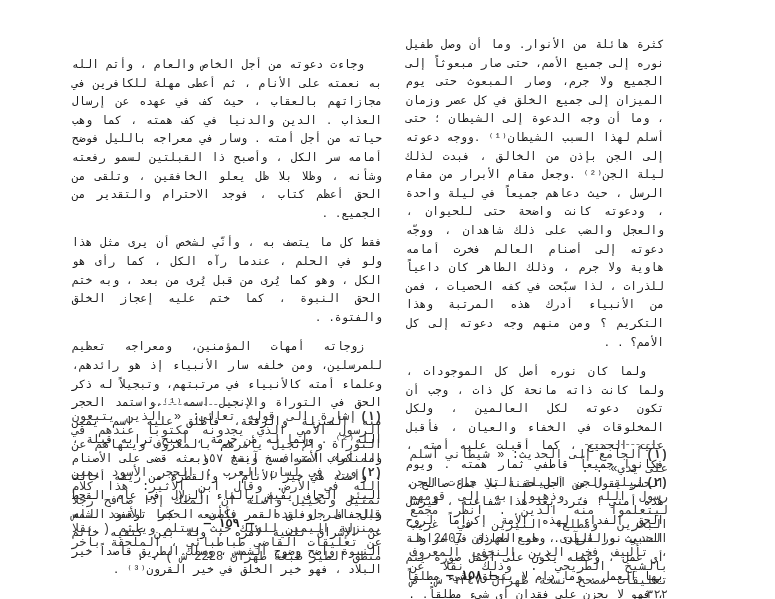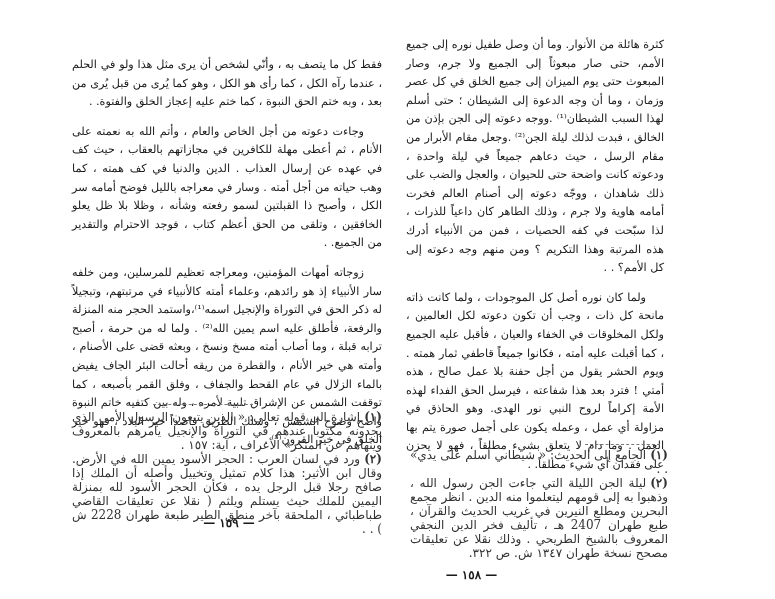--- a/index.html
+++ b/index.html
@@ -1,18 +1,18 @@
 <!DOCTYPE html>
 <html><head>
 <meta charset="utf-8">
 <style>
   html, body { margin:0; padding:0; background:#ffffff; }
   body { width:775px; height:599px; position:relative; overflow:hidden;
          font-family:"DejaVu Serif", serif; color:#1a1a1a; }
-  .page { position:absolute; top:0; height:513px; direction:rtl; }
+  .page { position:absolute; top:0; height:513px; direction:rtl;font-family:Liberation Mono, monospace; }
   .page.right { left:398px; width:377px; }
   .page.left  { left:0; width:398px; }
   .body-text { position:absolute; font-size:11.2px; line-height:18.6px; text-align:justify; text-align-last:right; }
   .page.right .body-text { top:36px; left:8px; width:258px; }
   .page.left  .body-text { top:56px; left:72px; width:310px; }
   .para { margin:0 0 11px 0; }
   .para.indent { text-indent:18px; }
   .rule { position:absolute; height:0; border-top:1px dashed #777; }
   .page.right .rule { top:444px; right:115px; width:75px; }
   .page.left .rule  { top:404px; right:145px; width:100px; }
@@ -40,22 +40,22 @@
     </p>
     <p class="note">
       <span class="num">(٢)</span><span>ليلة الجن الليلة التي جاءت الجن رسول الله ، وذهبوا به إلى قومهم ليتعلموا منه الدين . انظر مجمع البحرين ومطلع النيرين في غريب الحديث والقرآن ، طبع طهران 2407 هـ ، تأليف فخر الدين النجفي المعروف بالشيخ الطريحي . وذلك نقلا عن تعليقات مصحح نسخة طهران ١٣٤٧ ش. ص ٣٢٢.</span>
     </p>
   </div>
   <div class="page-number">— ١٥٨ —</div>
 </div>
 
 <div class="page left">
   <div class="body-text">
+    <p class="para indent">وجاءت دعوته من أجل الخاص والعام ، وأتم الله به نعمته على الأنام ، ثم أعطى مهلة للكافرين في مجازاتهم بالعقاب ، حيث كف في عهده عن إرسال العذاب . الدين والدنيا في كف همته ، كما وهب حياته من أجل أمته . وسار في معراجه بالليل فوضح أمامه سر الكل ، وأصبح ذا القبلتين لسمو رفعته وشأنه ، وظلا بلا ظل يعلو الخافقين ، وتلقى من الحق أعظم كتاب ، فوجد الاحترام والتقدير من الجميع. .</p>
     <p class="para">فقط كل ما يتصف به ، وأنّي لشخص أن يرى مثل هذا ولو في الحلم ، عندما رآه الكل ، كما رأى هو الكل ، وهو كما يُرى من قبل يُرى من بعد ، وبه ختم الحق النبوة ، كما ختم عليه إعجاز الخلق والفتوة. .</p>
-    <p class="para indent">وجاءت دعوته من أجل الخاص والعام ، وأتم الله به نعمته على الأنام ، ثم أعطى مهلة للكافرين في مجازاتهم بالعقاب ، حيث كف في عهده عن إرسال العذاب . الدين والدنيا في كف همته ، كما وهب حياته من أجل أمته . وسار في معراجه بالليل فوضح أمامه سر الكل ، وأصبح ذا القبلتين لسمو رفعته وشأنه ، وظلا بلا ظل يعلو الخافقين ، وتلقى من الحق أعظم كتاب ، فوجد الاحترام والتقدير من الجميع. .</p>
     <p class="para indent">زوجاته أمهات المؤمنين، ومعراجه تعظيم للمرسلين، ومن خلفه سار الأنبياء إذ هو رائدهم، وعلماء أمته كالأنبياء في مرتبتهم، وتبجيلاً له ذكر الحق في التوراة والإنجيل اسمه⁽¹⁾،واستمد الحجر منه المنزلة والرفعة، فأطلق عليه اسم يمين الله⁽²⁾ . ولما له من حرمة ، أصبح ترابه قبلة ، وما أصاب أمته مسخ ونسخ ، وبعثه قضى على الأصنام ، وأمته هي خير الأنام ، والقطرة من ريقه أحالت البئر الجاف يفيض بالماء الزلال في عام القحط والجفاف ، وفلق القمر بأصبعه ، كما توقفت الشمس عن الإشراق تلبية لأمره ، وله بين كتفيه خاتم النبوة واضح وضوح الشمس ، وسلك الطريق قاصداً خير البلاد ، فهو خير الخلق في خير القرون⁽³⁾ .</p>
   </div>
   <div class="rule"></div>
   <div class="notes">
     <p class="note">
       <span class="num">(١)</span><span>إشارة الى قوله تعالى: « الذين يتبعون الرسول الأمي الذي يجدونه مكتوبا عندهم في التوراة والإنجيل يأمرهم بالمعروف وينهاهم عن المنكر» الأعراف ، آية: ١٥٧ .</span>
     </p>
     <p class="note">
       <span class="num">(٢)</span><span>ورد في لسان العرب : الحجر الأسود يمين الله في الأرض. وقال ابن الأثير: هذا كلام تمثيل وتخييل وأصله أن الملك إذا صافح رجلا قبل الرجل يده ، فكأن الحجر الأسود لله بمنزلة اليمين للملك حيث يستلم ويلثم ( نقلا عن تعليقات القاضي طباطبائي ، الملحقة بآخر منطق الطير طبعة طهران 2228 ش ) . .</span>
     </p>

